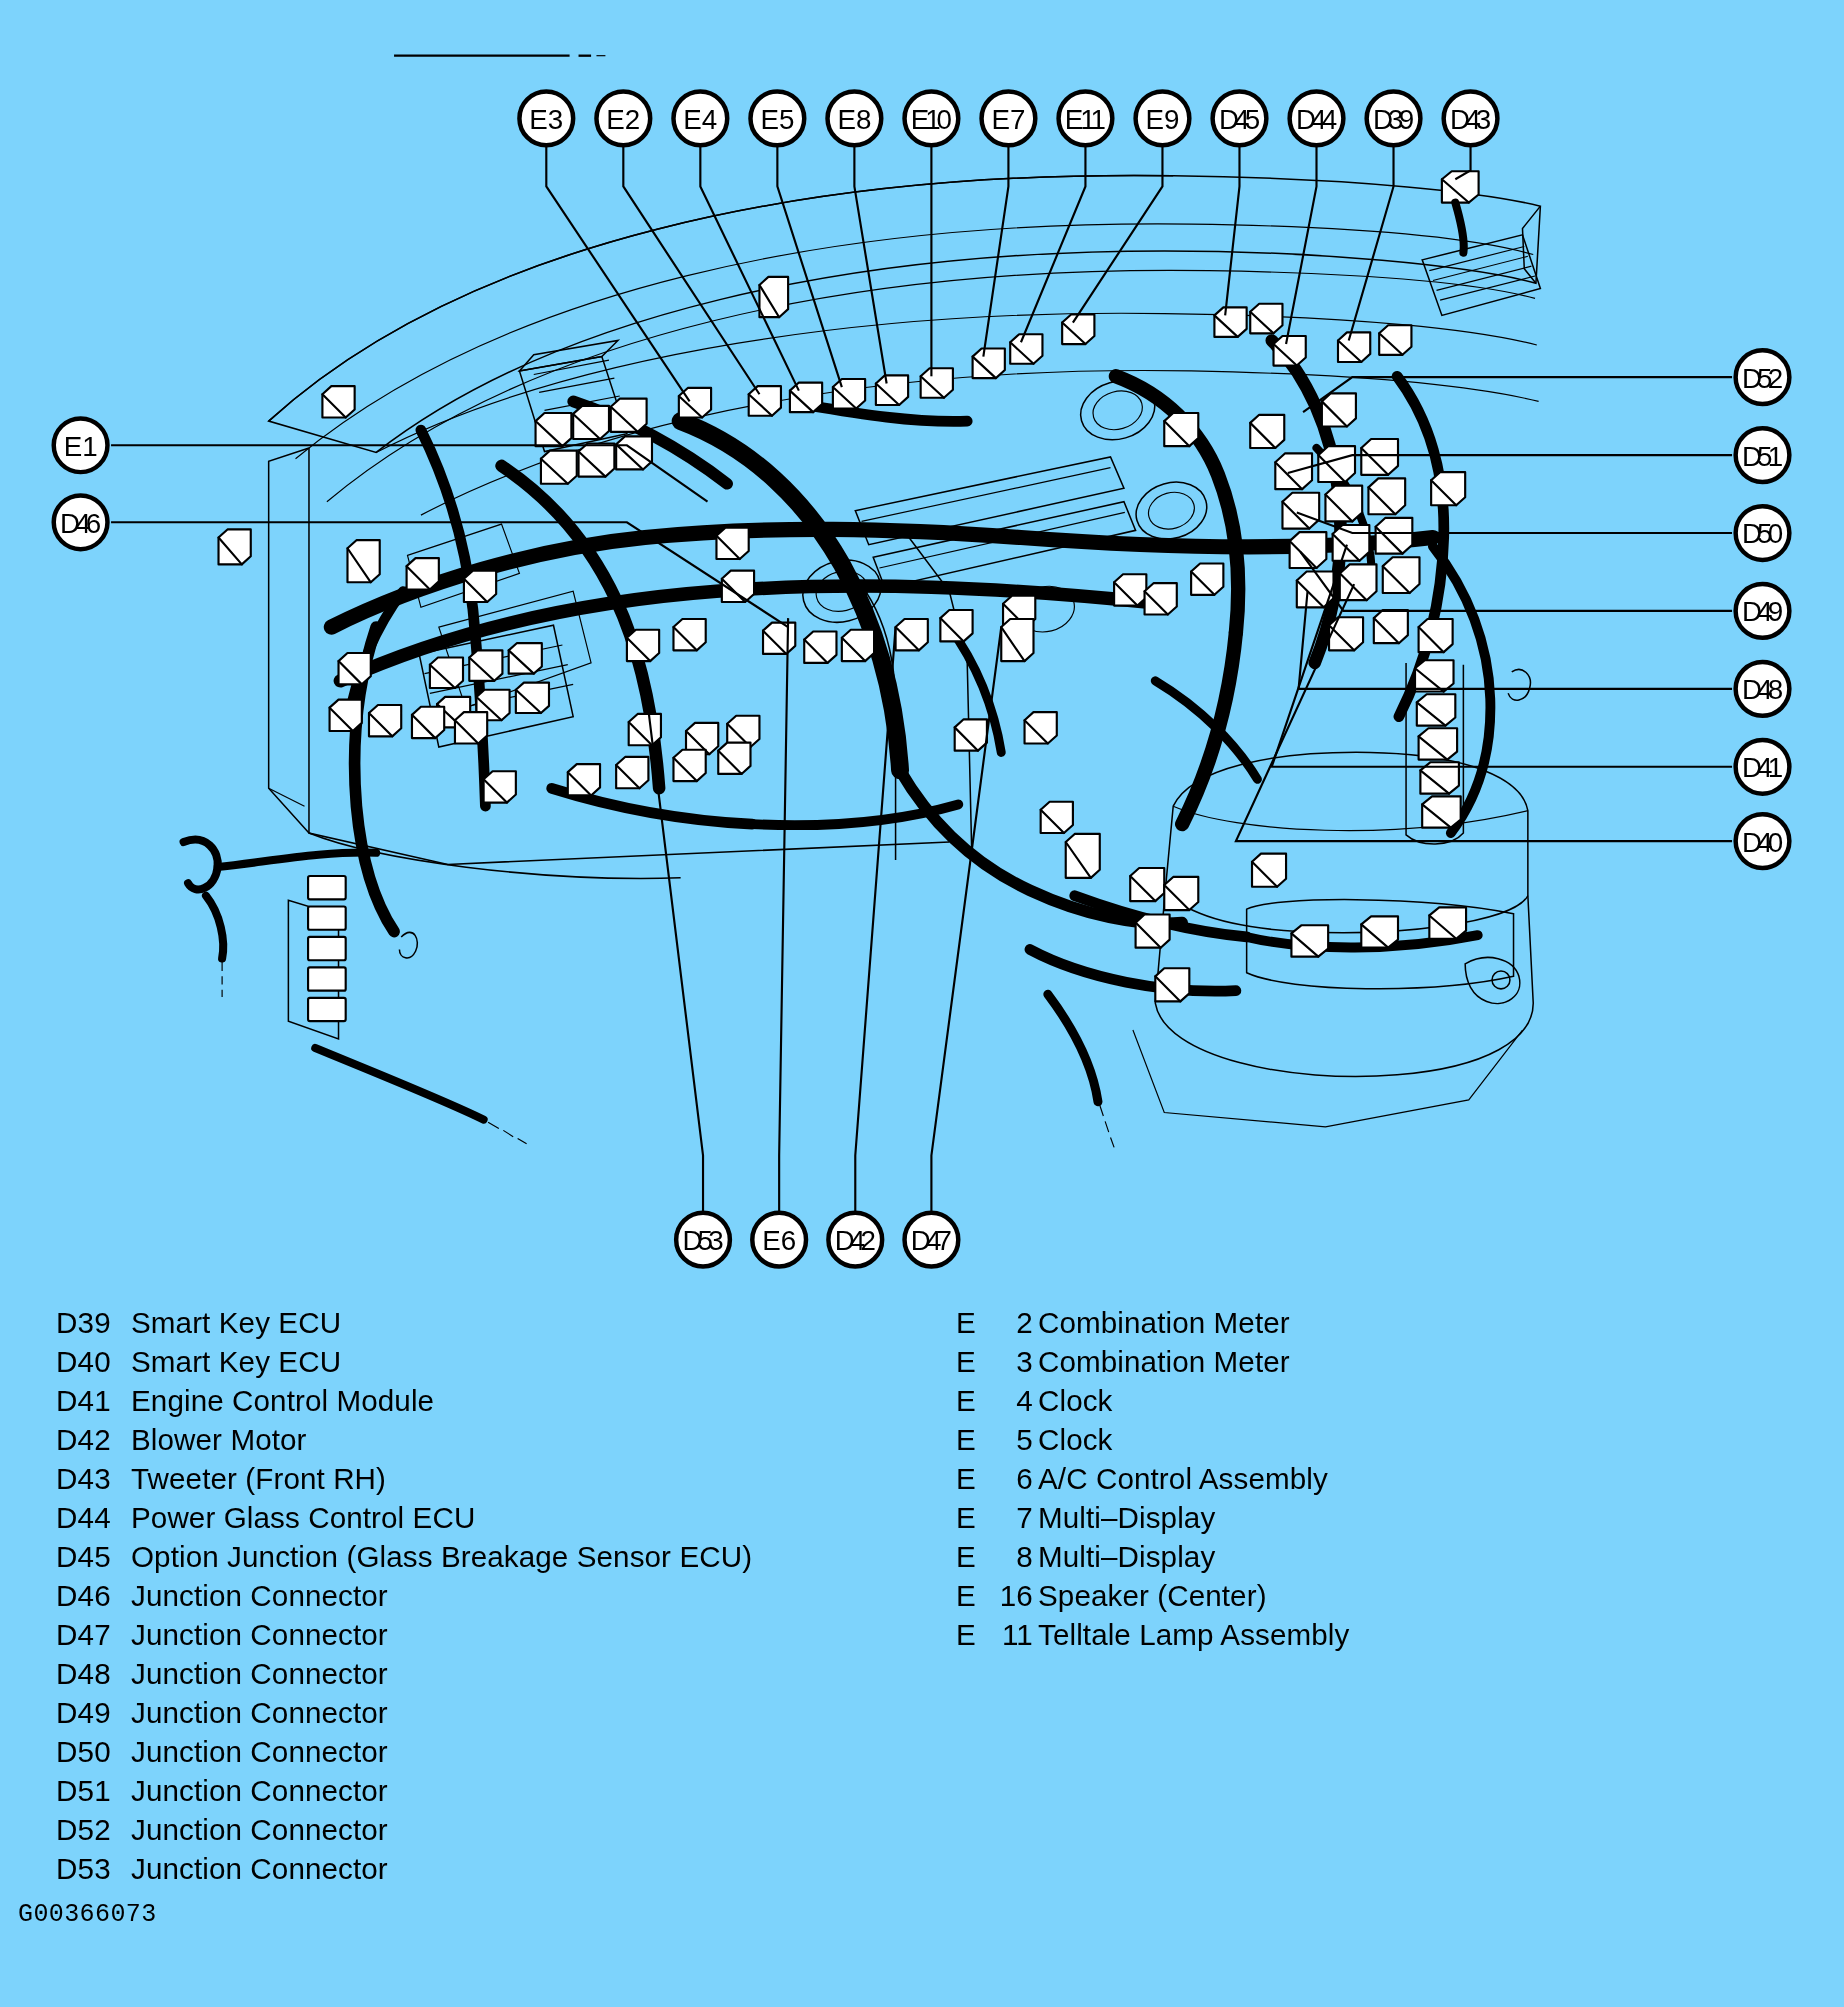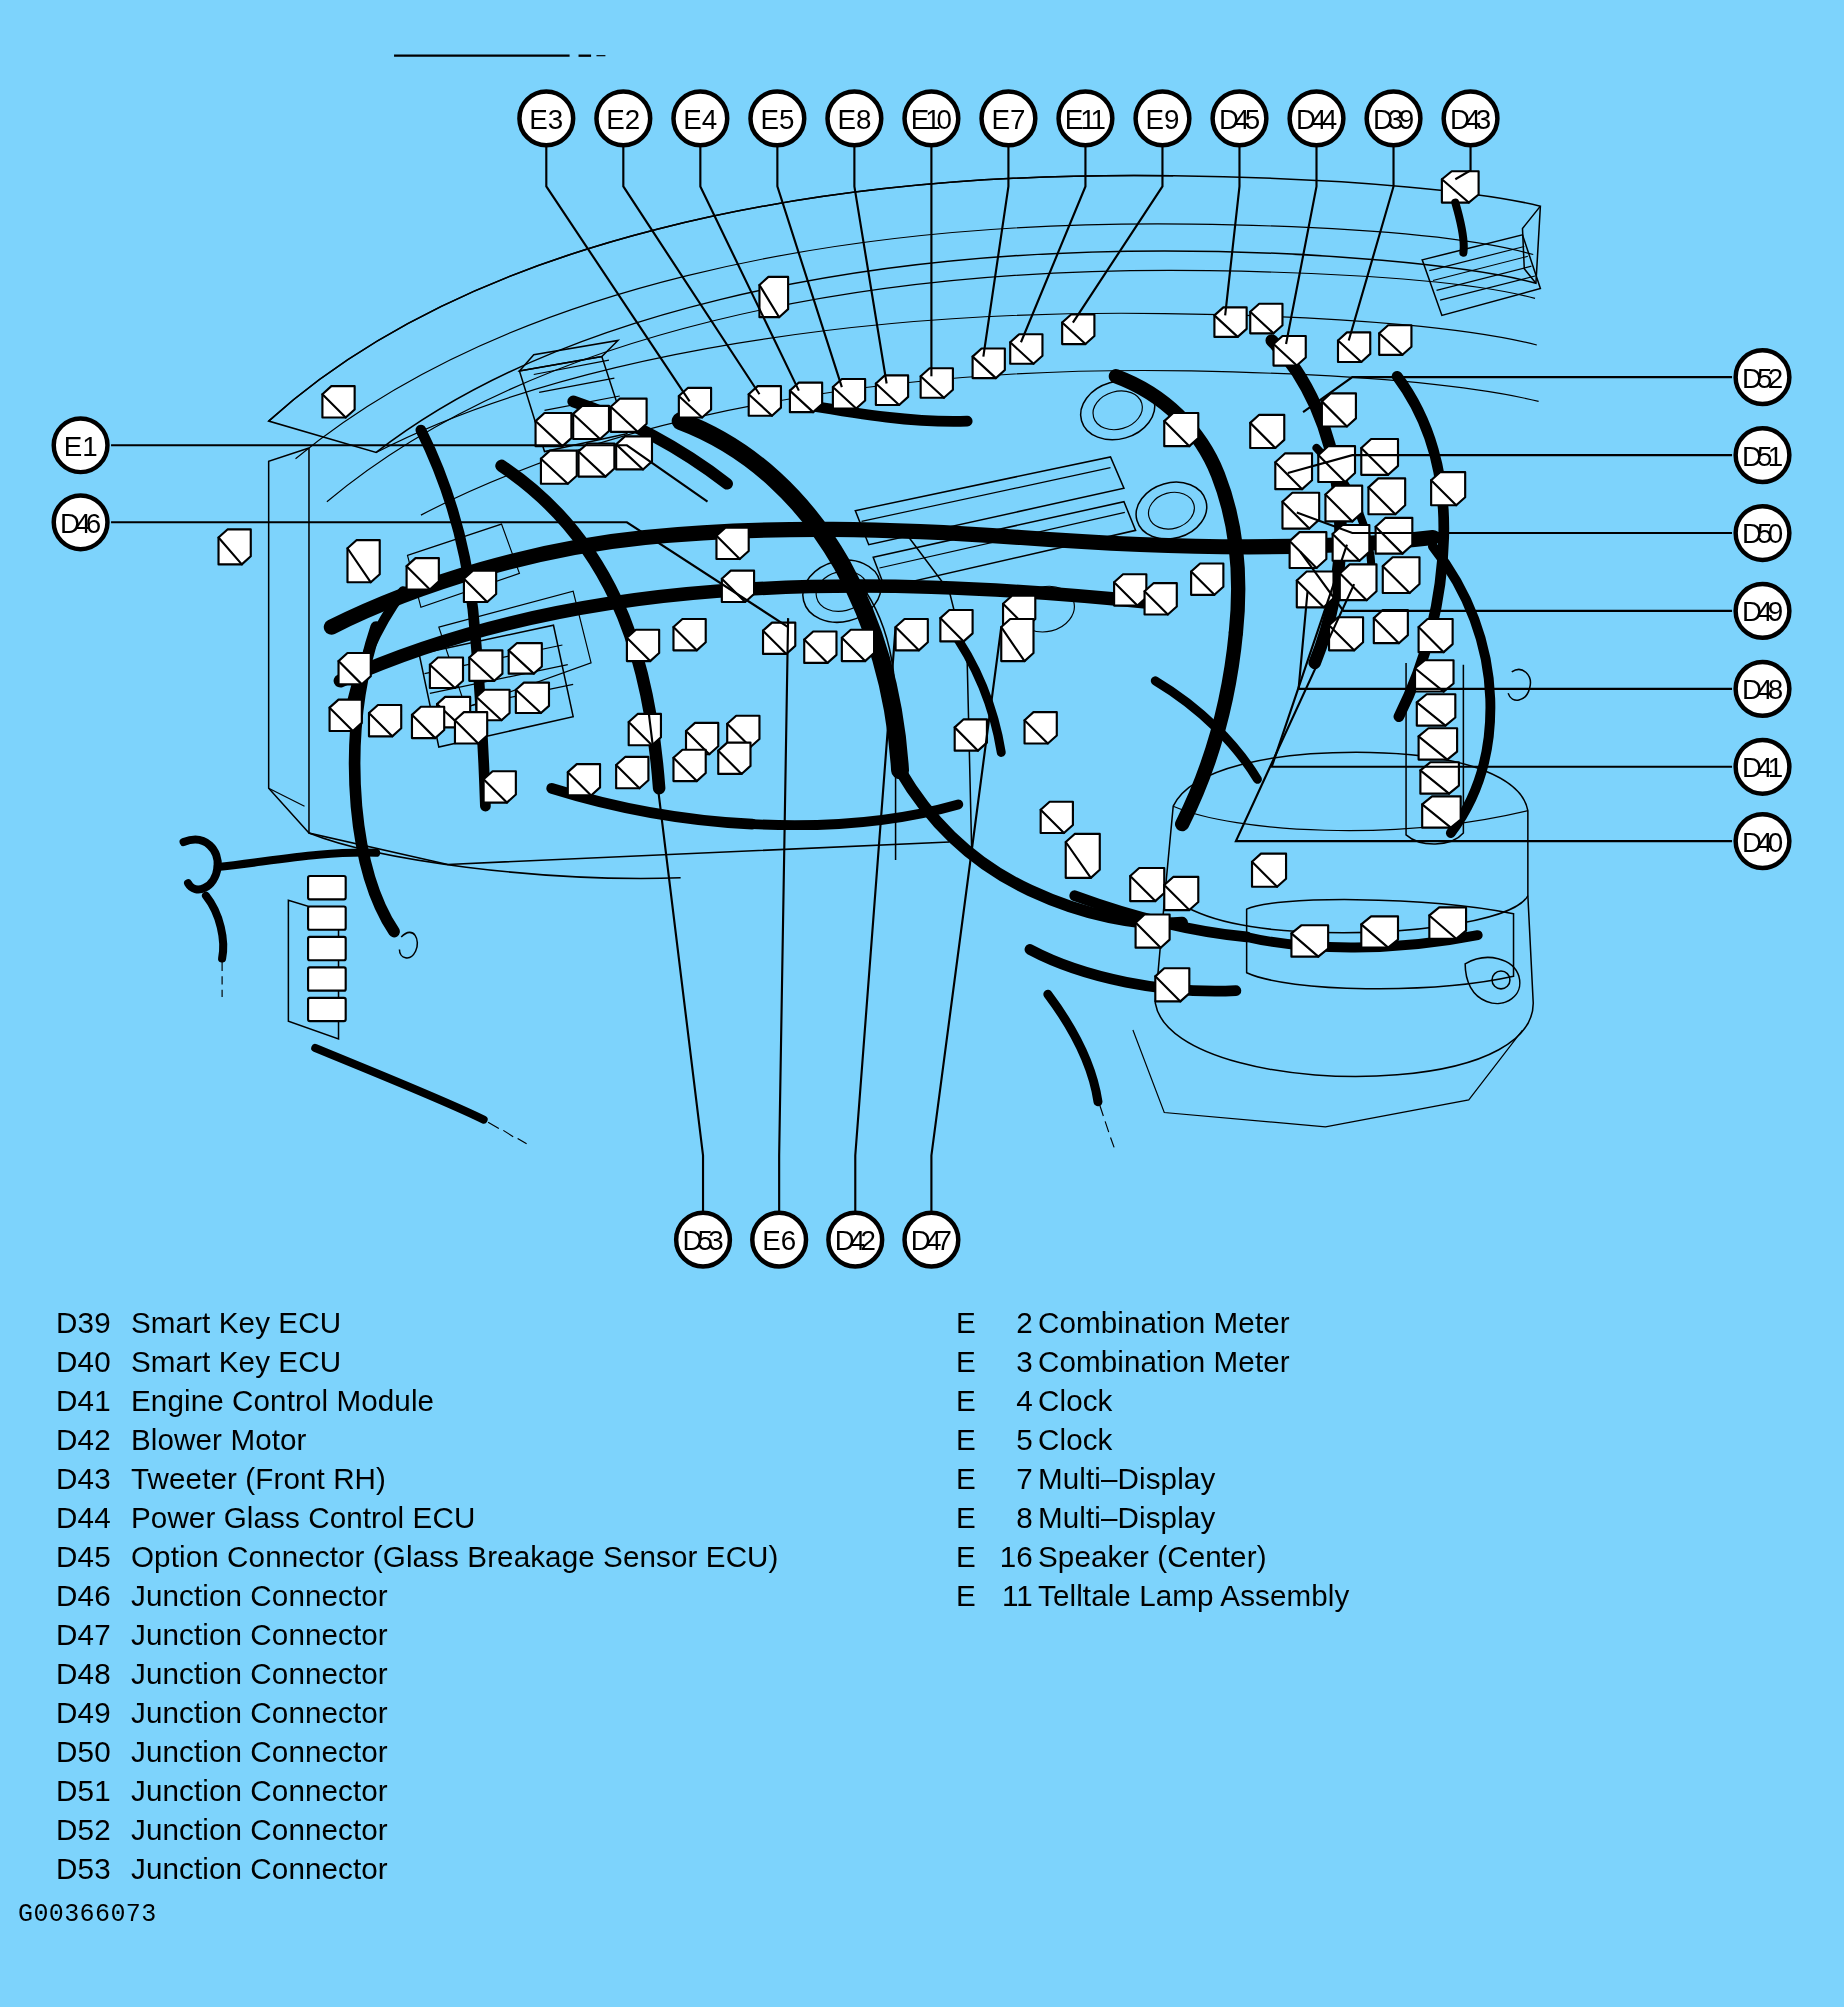--- a/index.html
+++ b/index.html
@@ -601,21 +601,21 @@
         <div class="legend-row">
           <span class="legend-code">D43</span>
           <span class="legend-desc">Tweeter (Front RH)</span>
         </div>
         <div class="legend-row">
           <span class="legend-code">D44</span>
           <span class="legend-desc">Power Glass Control ECU</span>
         </div>
         <div class="legend-row">
           <span class="legend-code">D45</span>
-          <span class="legend-desc">Option Connector (Glass Breakage Sensor ECU)</span>
+          <span class="legend-desc">Option Junction (Glass Breakage Sensor ECU)</span>
         </div>
         <div class="legend-row">
           <span class="legend-code">D46</span>
           <span class="legend-desc">Junction Connector</span>
         </div>
         <div class="legend-row">
           <span class="legend-code">D47</span>
           <span class="legend-desc">Junction Connector</span>
         </div>
         <div class="legend-row">
@@ -654,20 +654,24 @@
         </div>
         <div class="legend-row">
           <span class="legend-code e-code"><span class="e-letter">E</span><span class="e-num">4</span></span>
           <span class="legend-desc">Clock</span>
         </div>
         <div class="legend-row">
           <span class="legend-code e-code"><span class="e-letter">E</span><span class="e-num">5</span></span>
           <span class="legend-desc">Clock</span>
         </div>
         <div class="legend-row">
+          <span class="legend-code e-code"><span class="e-letter">E</span><span class="e-num">6</span></span>
+          <span class="legend-desc">A/C Control Assembly</span>
+        </div>
+        <div class="legend-row">
           <span class="legend-code e-code"><span class="e-letter">E</span><span class="e-num">7</span></span>
           <span class="legend-desc">Multi–Display</span>
         </div>
         <div class="legend-row">
           <span class="legend-code e-code"><span class="e-letter">E</span><span class="e-num">8</span></span>
           <span class="legend-desc">Multi–Display</span>
         </div>
         <div class="legend-row">
           <span class="legend-code e-code"><span class="e-letter">E</span><span class="e-num">16</span></span>
           <span class="legend-desc">Speaker (Center)</span>

